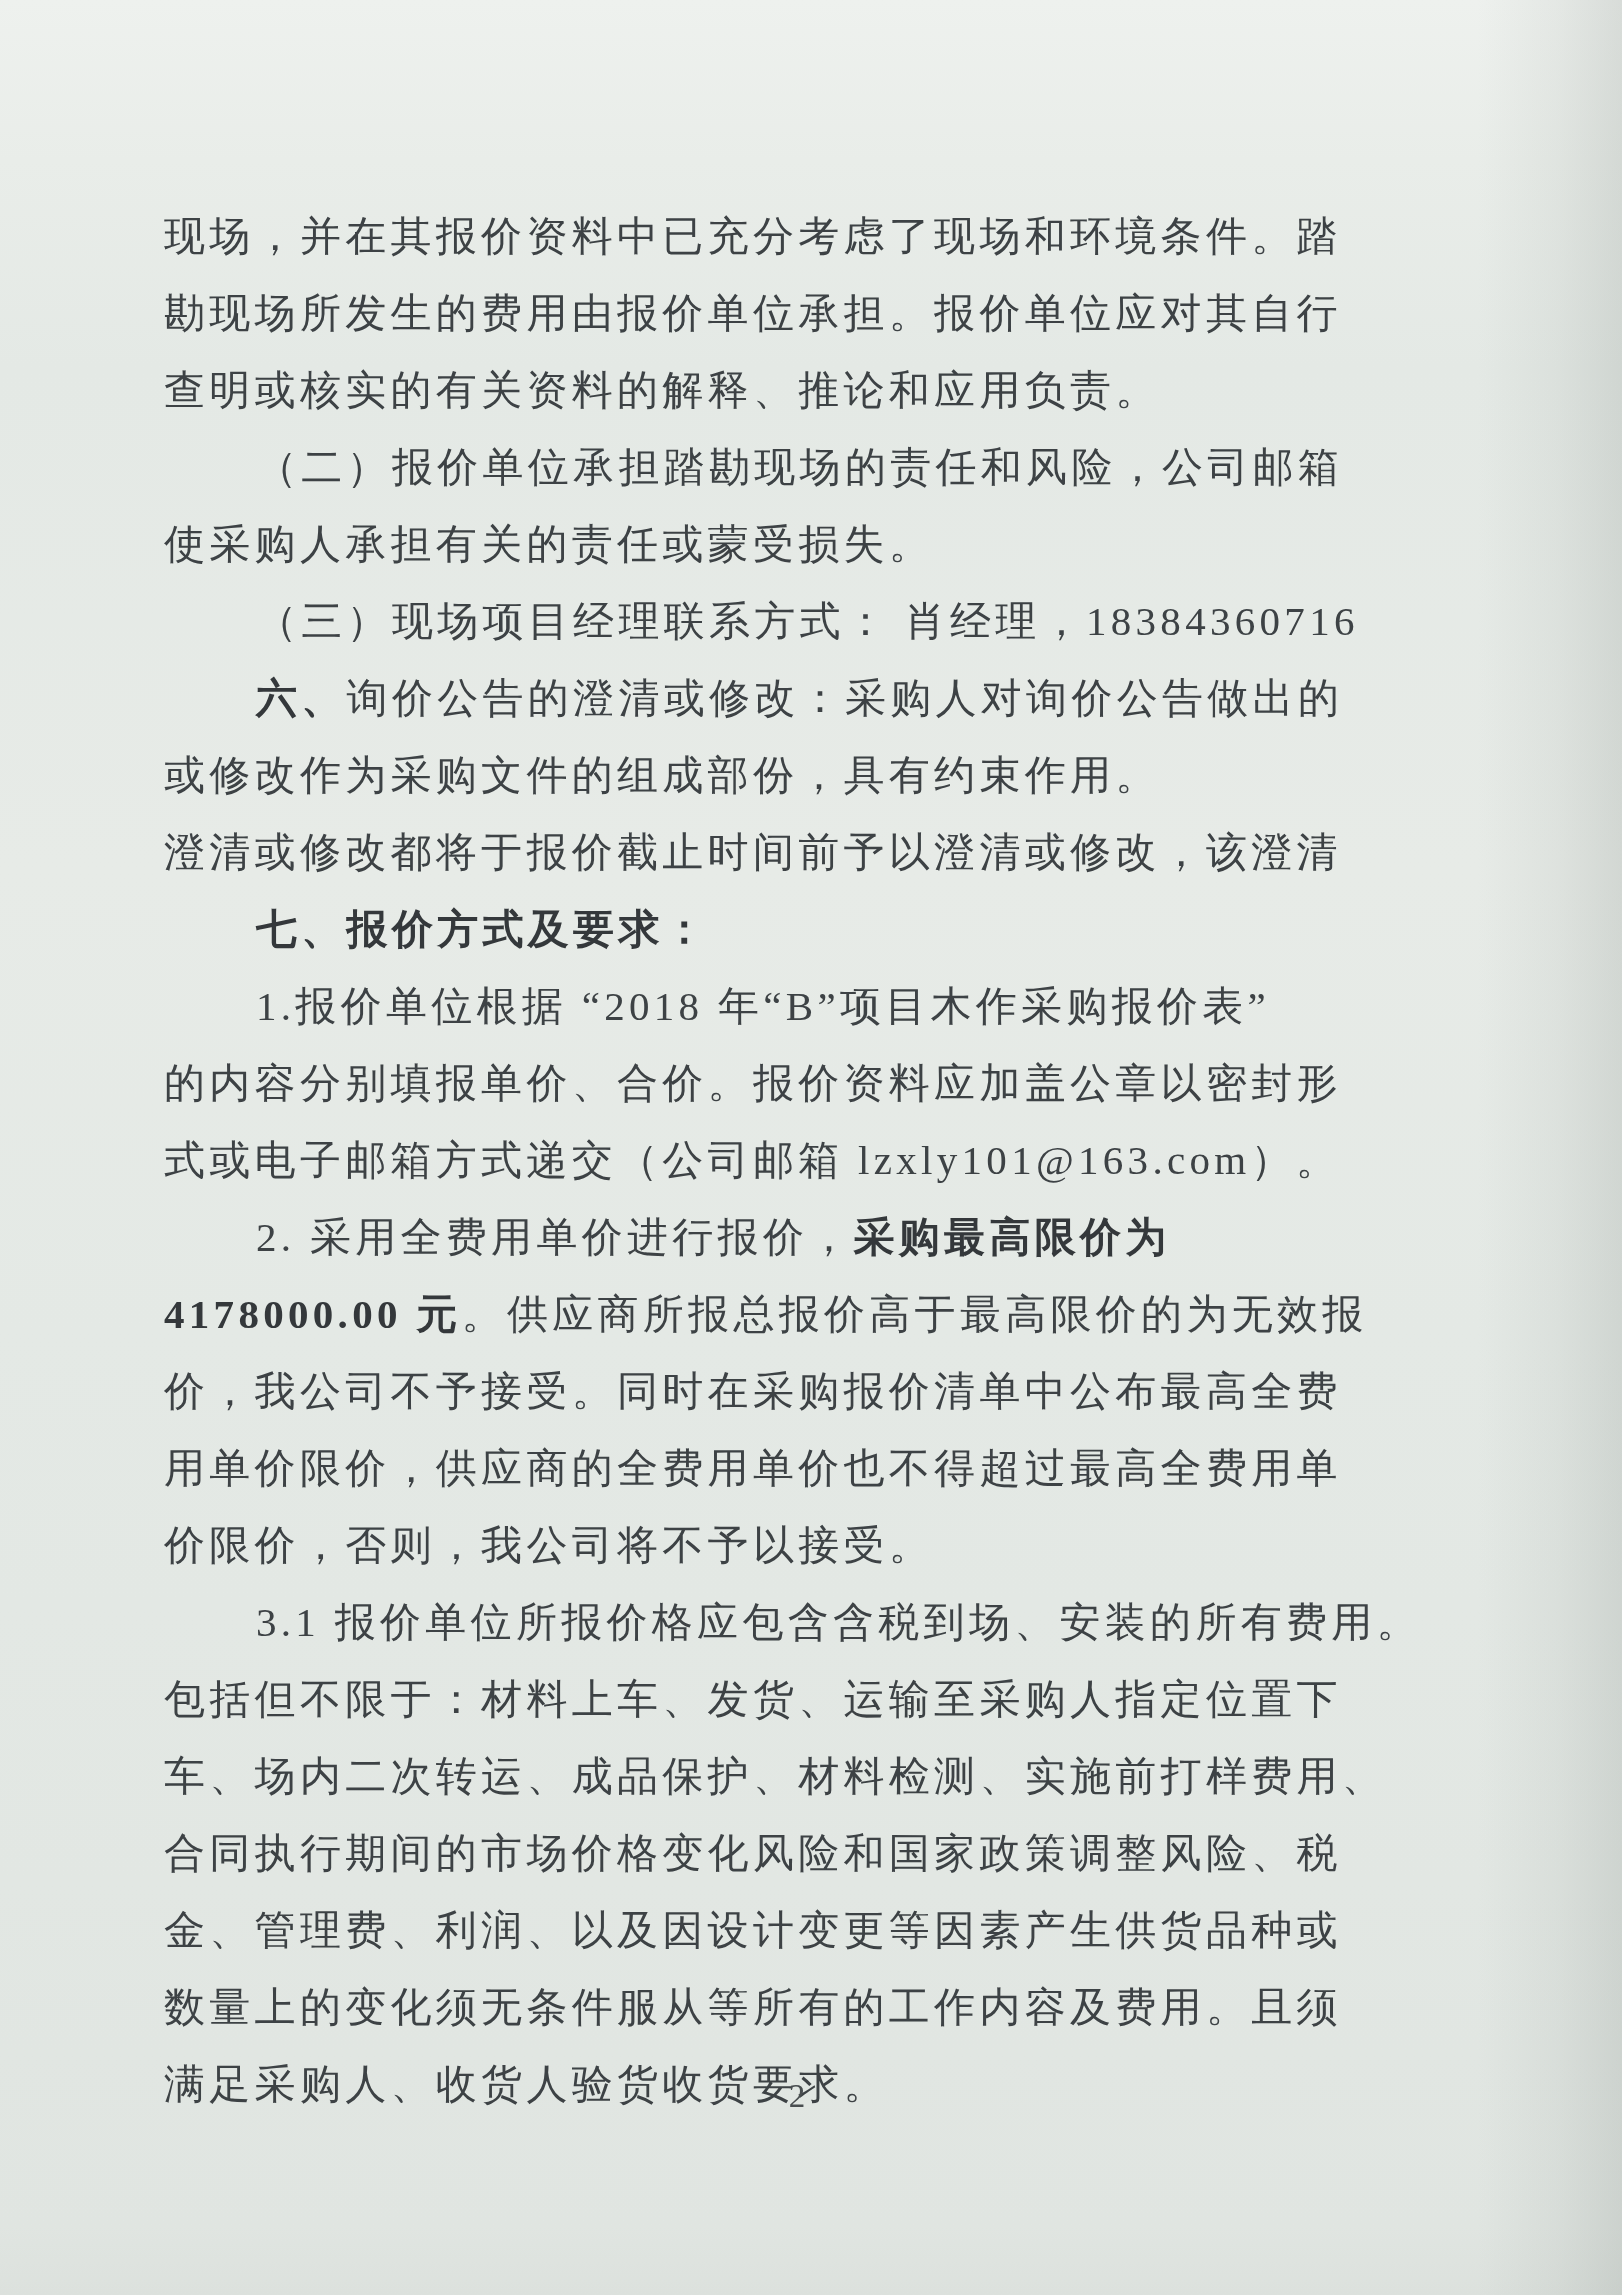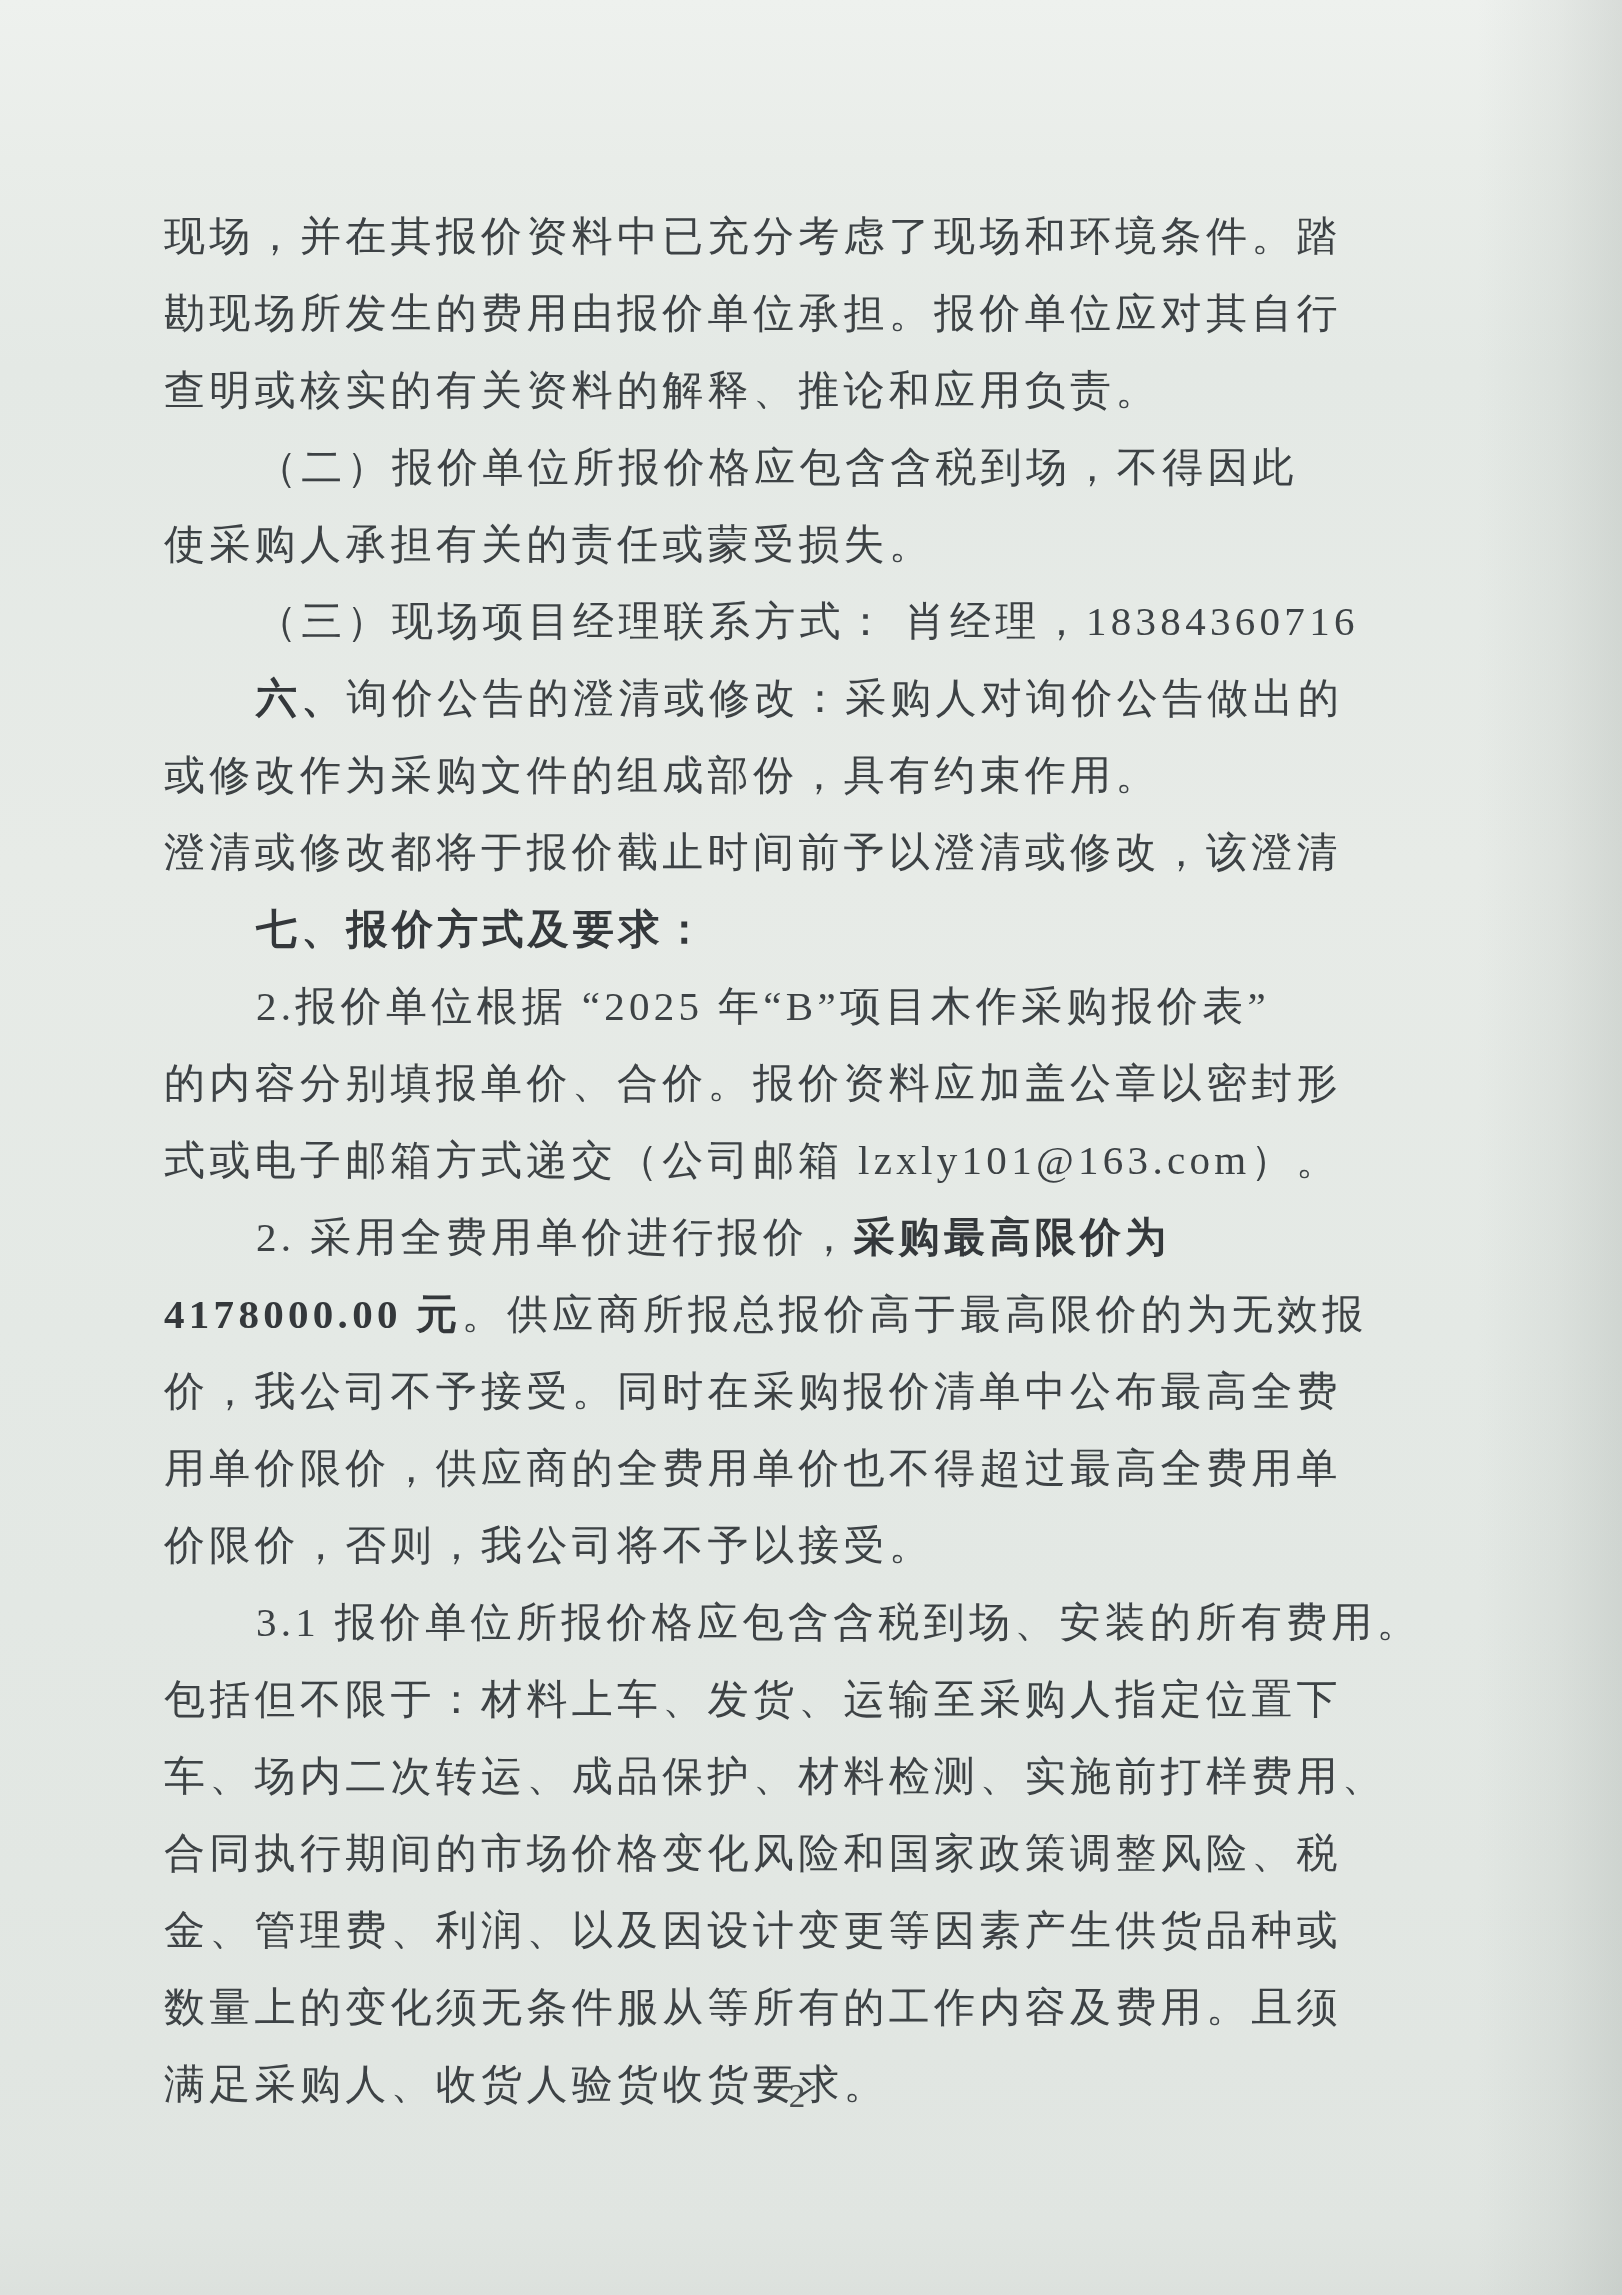--- a/index.html
+++ b/index.html
@@ -57,28 +57,28 @@
   }
 </style>
 </head>
 <body>
 
 <div class="page">
   <div class="text-block" id="text-block">
       <div class="line"><span class="r">现场，并在其报价资料中已充分考虑了现场和环境条件。踏</span></div>
       <div class="line"><span class="r">勘现场所发生的费用由报价单位承担。报价单位应对其自行</span></div>
       <div class="line"><span class="r">查明或核实的有关资料的解释、推论和应用负责。</span></div>
-      <div class="line indent"><span class="r">（二）报价单位所报价格应包含含税到场，不得因此</span></div>
+      <div class="line indent"><span class="r">（二）报价单位承担踏勘现场的责任和风险，公司邮箱</span></div>
       <div class="line"><span class="r">使采购人承担有关的责任或蒙受损失。</span></div>
       <div class="line indent"><span class="r">（三）现场项目经理联系方式： 肖经理，18384360716</span></div>
       <div class="line indent"><span class="b">六、</span><span class="r">询价公告的澄清或修改：采购人对询价公告做出的</span></div>
       <div class="line"><span class="r">或修改作为采购文件的组成部份，具有约束作用。</span></div>
       <div class="line"><span class="r">澄清或修改都将于报价截止时间前予以澄清或修改，该澄清</span></div>
       <div class="line indent"><span class="b">七、报价方式及要求：</span></div>
-      <div class="line indent"><span class="r">2.报价单位根据 “2025 年“B”项目木作采购报价表”</span></div>
+      <div class="line indent"><span class="r">1.报价单位根据 “2018 年“B”项目木作采购报价表”</span></div>
       <div class="line"><span class="r">的内容分别填报单价、合价。报价资料应加盖公章以密封形</span></div>
       <div class="line"><span class="r">式或电子邮箱方式递交（公司邮箱 lzxly101@163.com）。</span></div>
       <div class="line indent"><span class="r">2. 采用全费用单价进行报价，</span><span class="b">采购最高限价为</span></div>
       <div class="line"><span class="b">4178000.00 元</span><span class="r">。供应商所报总报价高于最高限价的为无效报</span></div>
       <div class="line"><span class="r">价，我公司不予接受。同时在采购报价清单中公布最高全费</span></div>
       <div class="line"><span class="r">用单价限价，供应商的全费用单价也不得超过最高全费用单</span></div>
       <div class="line"><span class="r">价限价，否则，我公司将不予以接受。</span></div>
       <div class="line indent"><span class="r">3.1 报价单位所报价格应包含含税到场、安装的所有费用。</span></div>
       <div class="line"><span class="r">包括但不限于：材料上车、发货、运输至采购人指定位置下</span></div>
       <div class="line"><span class="r">车、场内二次转运、成品保护、材料检测、实施前打样费用、</span></div>

